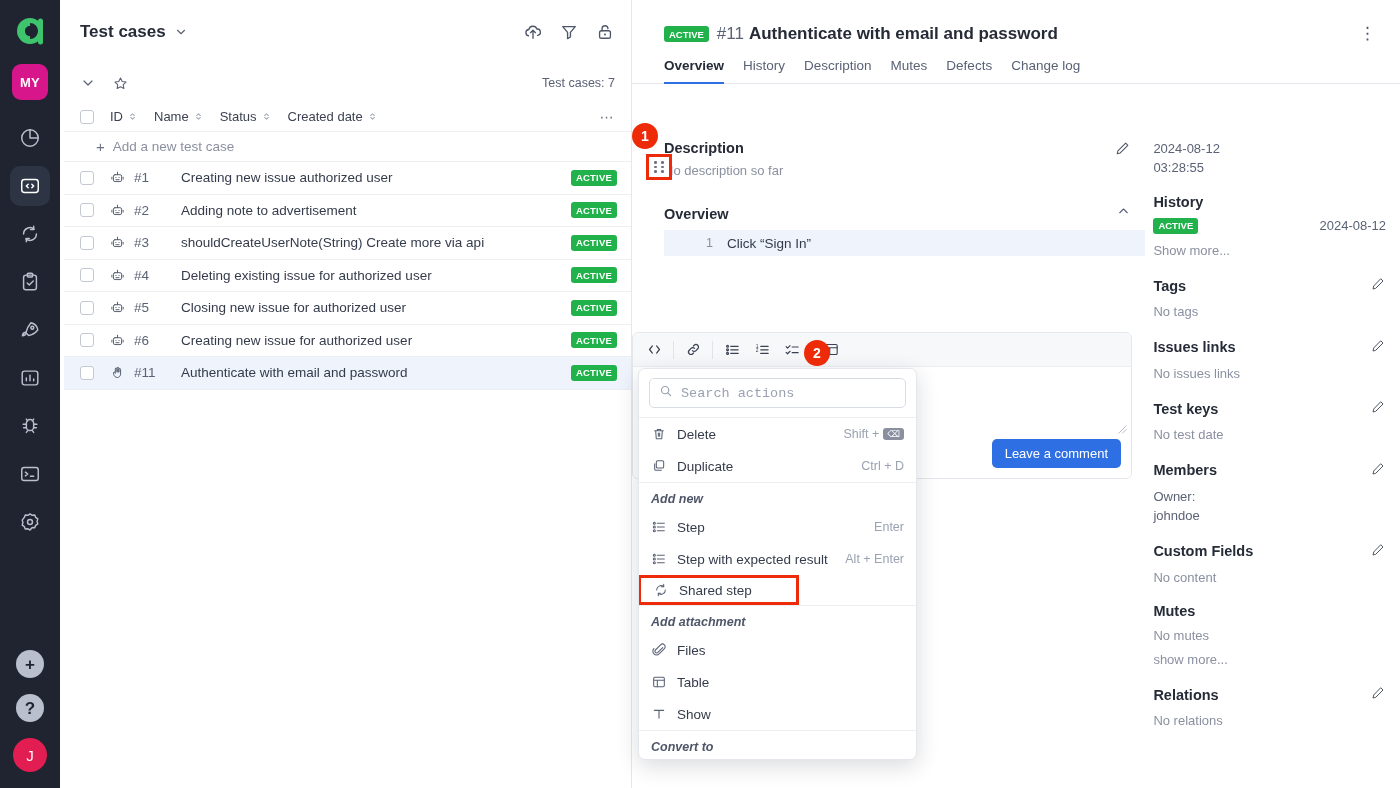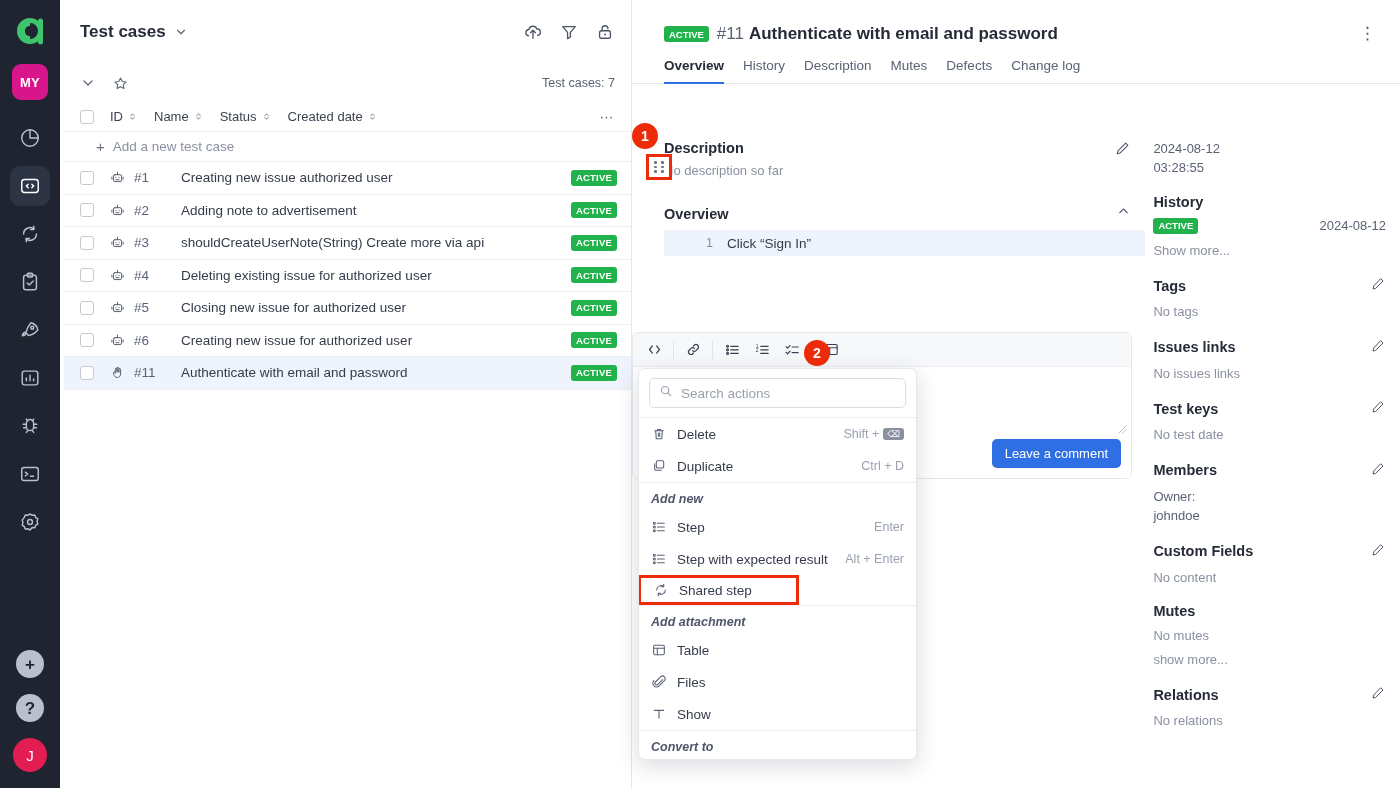--- a/index.html
+++ b/index.html
@@ -187,21 +187,21 @@
     box-shadow: 0 6px 22px rgba(25,32,50,.16); z-index: 50; overflow: hidden;
   }
   #ctxSearchWrap { padding: 9px 10px; border-bottom: 1px solid #eceef2; }
   #ctxSearch {
     display: flex; align-items: center; gap: 8px; height: 30px;
     border: 1px solid #d8dce4; border-radius: 5px; padding: 0 9px;
     color: #9aa1b0;
   }
   #ctxSearch input {
     border: none; outline: none; font-size: 13.5px; color: #343b4a;
-    font-family: Liberation Sans, sans-serif; width: 100%; background: transparent;
+    font-family: Liberation Mono, monospace; width: 100%; background: transparent;
   }
   #ctxSearch input::placeholder { color: #9aa1b0; }
   .mi {
     display: flex; align-items: center; height: 32px; padding: 0 12px;
     font-size: 13.5px; color: #343b4a; cursor: pointer; position: relative;
   }
   .mi .mic { width: 22px; color: #5a6275; display: flex; flex: none; }
   .mi .mlbl { margin-left: 4px; }
   .mi .msc { margin-left: auto; font-size: 12.5px; color: #9aa1b0; display: flex; align-items: center; gap: 4px; }
   .kcap {
@@ -722,33 +722,33 @@
           </span>
           <span class="mlbl">Shared step</span>
         </div>
 
         <div class="msep"></div>
         <div class="mgroup">Add attachment</div>
 
         <div class="mi">
           <span class="mic">
             <svg width="16" height="16" viewBox="0 0 24 24" fill="none" stroke="currentColor" stroke-width="1.6">
-              <rect x="4" y="5" width="16" height="14" rx="1.8"></rect>
-                <path d="M4 9.5h16M9.5 9.5V19"></path>
-            </svg>
-          </span>
-          <span class="mlbl">Table</span>
+              <path d="M17.5 8.5l-7.2 7.2a2.6 2.6 0 0 1-3.7-3.7l7.8-7.8a4 4 0 0 1 5.7 5.7l-7.9 7.9a5.5 5.5 0 0 1-7.8-7.8"></path>
+            </svg>
+          </span>
+          <span class="mlbl">Files</span>
         </div>
         <div class="mi">
           <span class="mic">
             <svg width="16" height="16" viewBox="0 0 24 24" fill="none" stroke="currentColor" stroke-width="1.6">
-              <path d="M17.5 8.5l-7.2 7.2a2.6 2.6 0 0 1-3.7-3.7l7.8-7.8a4 4 0 0 1 5.7 5.7l-7.9 7.9a5.5 5.5 0 0 1-7.8-7.8"></path>
-            </svg>
-          </span>
-          <span class="mlbl">Files</span>
+              <rect x="4" y="5" width="16" height="14" rx="1.8"></rect>
+                <path d="M4 9.5h16M9.5 9.5V19"></path>
+            </svg>
+          </span>
+          <span class="mlbl">Table</span>
         </div>
         <div class="mi">
           <span class="mic">
             <svg width="16" height="16" viewBox="0 0 24 24" fill="none" stroke="currentColor" stroke-width="1.7">
               <path d="M5 6.5h14M12 6.5V18"></path>
             </svg>
           </span>
           <span class="mlbl">Show</span>
         </div>
 

